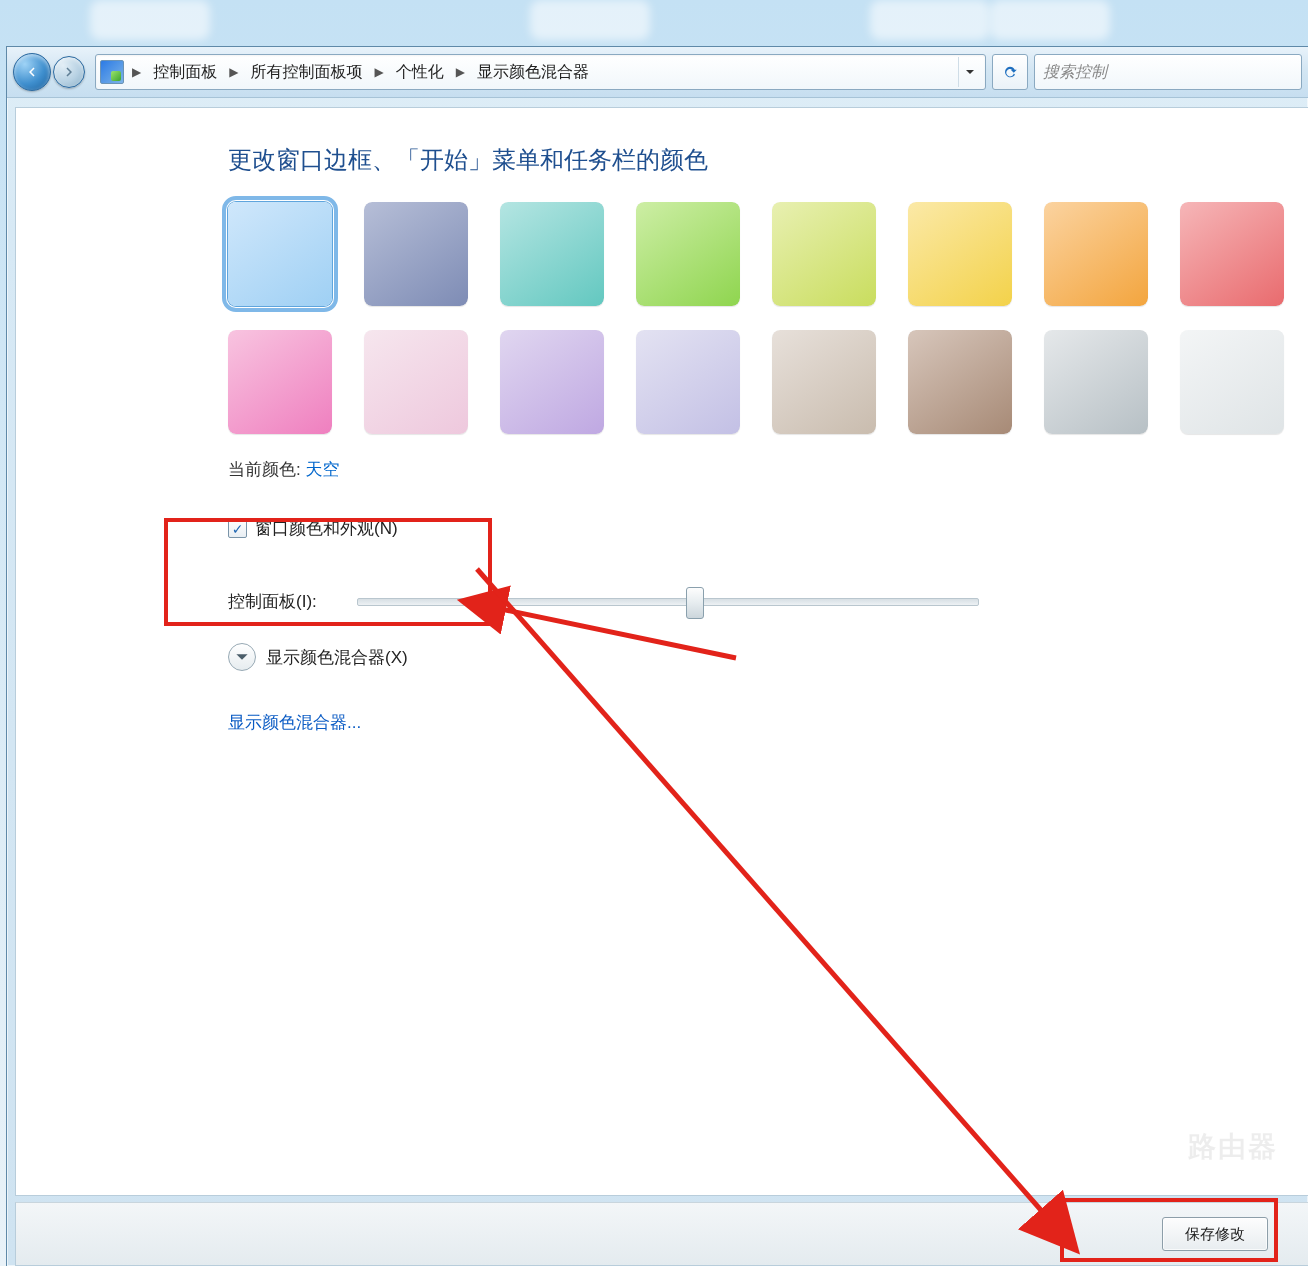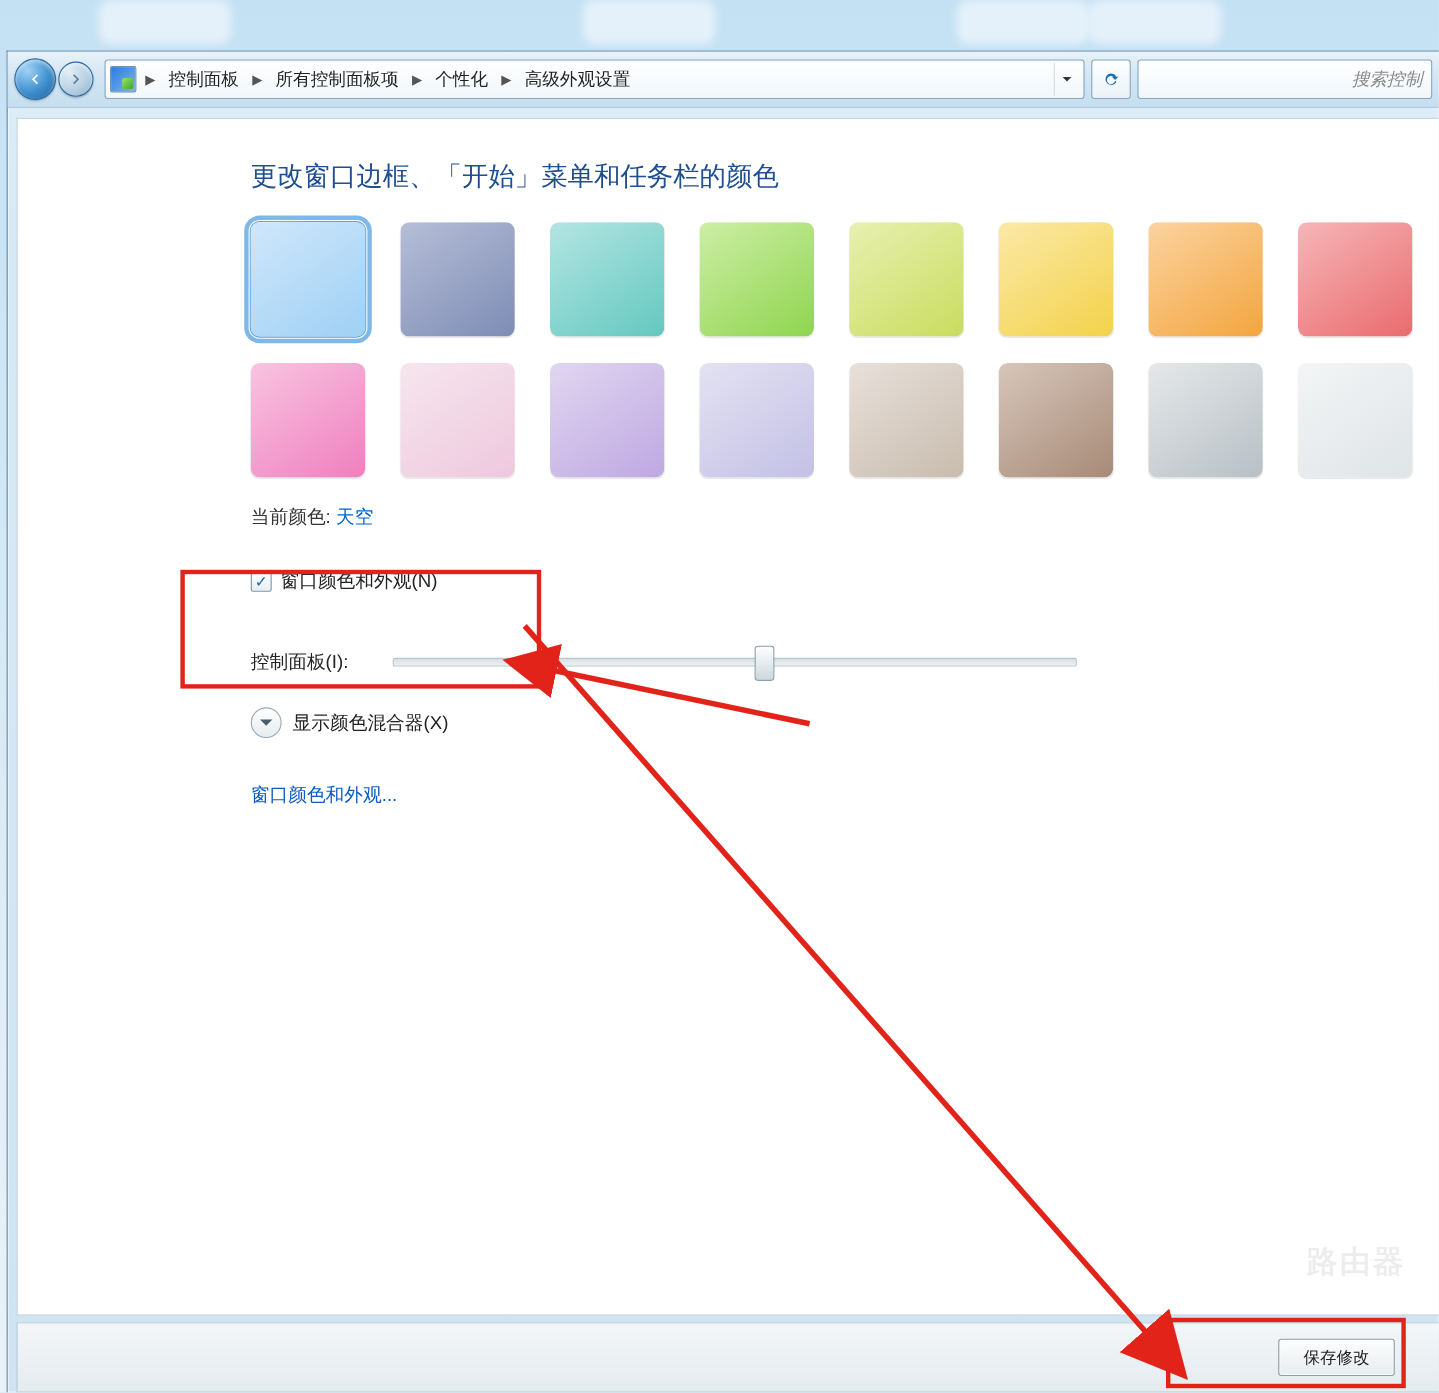--- a/index.html
+++ b/index.html
@@ -15,21 +15,21 @@
   .nav-btn.fwd{width:30px;height:30px;background:radial-gradient(circle at 30% 28%,#e2eef6 0%,#b7d1e3 55%,#89aec6 100%);color:#5f7e95;}
   .nav-btn svg{width:18px;height:18px;}
   .addr{flex:1;height:34px;background:linear-gradient(180deg,#ffffff 0%,#f1f7fb 100%);border:1px solid #8aa9c1;border-radius:3px;display:flex;align-items:center;padding:0 4px;gap:4px;color:#222;box-shadow:inset 0 1px 2px rgba(0,0,0,0.05);}
   .addr .folder-icon{width:22px;height:22px;background:linear-gradient(135deg,#2c7be5,#7db4e8);border:1px solid #6b93b5;border-radius:2px;flex:none;position:relative;}
   .addr .folder-icon::after{content:"";position:absolute;right:2px;bottom:2px;width:10px;height:10px;background:linear-gradient(135deg,#9be36b,#3da52e);border-radius:2px;}
   .crumb-sep{color:#555;font-size:12px;padding:0 4px;}
   .crumb{padding:2px 4px;white-space:nowrap;}
   .addr .drop{margin-left:auto;width:22px;height:30px;display:flex;align-items:center;justify-content:center;border-left:1px solid #cfdde7;}
   .refresh{width:34px;height:34px;background:linear-gradient(180deg,#ffffff,#eaf2f8);border:1px solid #8aa9c1;border-radius:3px;display:flex;align-items:center;justify-content:center;color:#1f6fbf;}
   .refresh svg{width:18px;height:18px;}
-  .search{width:250px;height:34px;background:linear-gradient(180deg,#ffffff,#f1f7fb);border:1px solid #8aa9c1;border-left:1px solid #8aa9c1;border-radius:3px;display:flex;align-items:center;padding:0 8px;color:#888;font-style:italic;justify-content:flex-end;}
+  .search{width:250px;height:34px;background:linear-gradient(180deg,#ffffff,#f1f7fb);border:1px solid #8aa9c1;border-left:1px solid #8aa9c1;border-radius:3px;display:flex;align-items:center;padding:0 8px;color:#888;font-style:italic;}
   
   .content{position:absolute;left:8px;right:0;top:60px;bottom:70px;background:#ffffff;border:1px solid #b8cddb;border-right:none;}
   .inner{padding:36px 0 0 212px;}
   h1.page-title{margin:0 0 26px 0;font-weight:400;font-size:24px;color:#1f4f8f;}
   .swatches{display:flex;flex-wrap:wrap;gap:24px 32px;max-width:1100px;}
   .swatch{width:104px;height:104px;border-radius:8px;position:relative;box-shadow:inset 0 0 0 1px rgba(0,0,0,0.08),0 1px 1px rgba(0,0,0,0.1);overflow:hidden;cursor:pointer;}
   .swatch.selected{outline:4px solid #7fb8e8;outline-offset:2px;background:#d9ecfa;box-shadow:0 0 0 1px #5fa5dd;}
   .swatch::before{content:"";position:absolute;left:-20%;top:-20%;width:140%;height:80%;background:radial-gradient(ellipse at 30% 20%,rgba(255,255,255,0.9) 0%,rgba(255,255,255,0.35) 40%,rgba(255,255,255,0) 70%);transform:rotate(-12deg);}
   .swatch .core{position:absolute;inset:0;border-radius:8px;}
   
@@ -84,21 +84,21 @@
 
       <div class="addr">
         <span class="folder-icon"></span>
         <span class="crumb-sep">▶</span>
         <span class="crumb">控制面板</span>
         <span class="crumb-sep">▶</span>
         <span class="crumb">所有控制面板项</span>
         <span class="crumb-sep">▶</span>
         <span class="crumb">个性化</span>
         <span class="crumb-sep">▶</span>
-        <span class="crumb">高级外观设置</span>
+        <span class="crumb">显示颜色混合器</span>
         <span class="drop">
           <svg width="10" height="10" viewBox="0 0 10 10">
               <path fill="#333" d="M1 3l4 4 4-4z"></path>
             </svg>
         </span>
       </div>
 
       <div class="refresh">
         <svg viewBox="0 0 24 24">
             <path fill="#1f6fbf" d="M12 5a7 7 0 0 1 6.3 4H21l-4 4-4-4h2.1A5 5 0 1 0 17 14l1.6 1.2A7 7 0 1 1 12 5z"></path>
@@ -184,21 +184,21 @@
 
         <div class="expander">
           <span class="exp-btn">
             <svg viewBox="0 0 10 10">
                 <path fill="#4a5d69" d="M1 3l4 4 4-4z"></path>
               </svg>
           </span>
           <span>显示颜色混合器(X)</span>
         </div>
 
-        <div class="link">窗口颜色和外观...</div>
+        <div class="link">显示颜色混合器...</div>
       </div>
 
       <div class="highlight-box" style="left:148px;top:410px;width:320px;height:100px;"></div>
 
       <svg class="arrow-svg" style="left:0;top:0;width:100%;height:100%">
         <defs>
           <marker id="ah1" markerWidth="12" markerHeight="12" refX="2" refY="5" orient="auto">
             <path d="M0,0 L10,5 L0,10 z" fill="#e2231a"></path>
           </marker>
         </defs>

